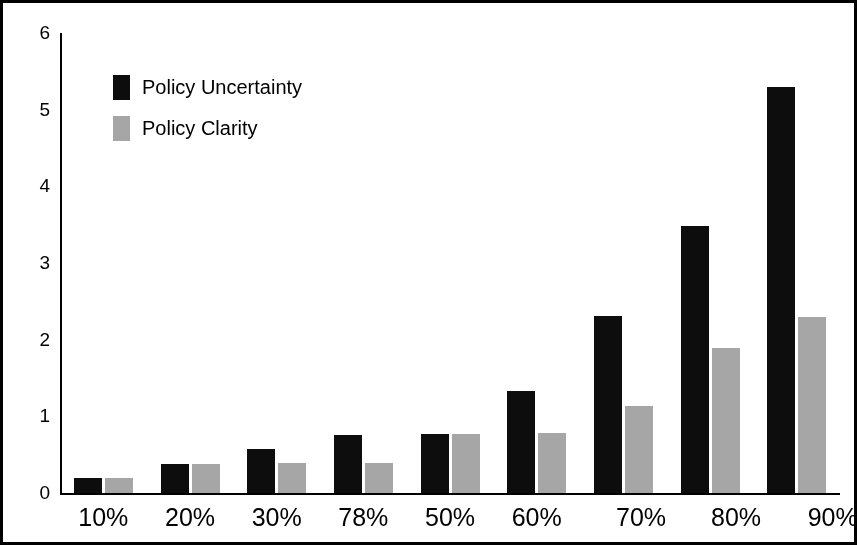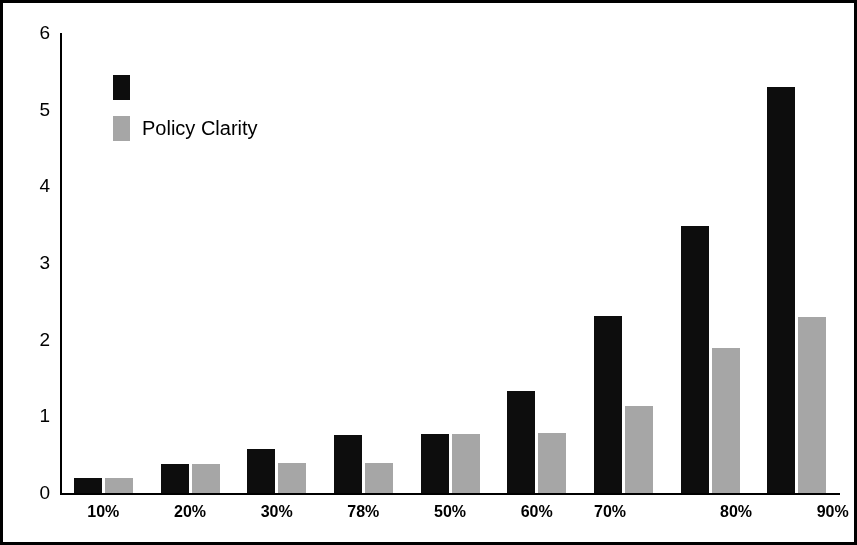--- a/index.html
+++ b/index.html
@@ -51,25 +51,24 @@
   .x-labels {
     position: absolute;
     left: 57px;
     top: 496px;
     width: 780px;
     height: 40px;
   }
   .x-tick-label {
     position: absolute;
     transform: translateX(-50%);
-    font-size: 16px;
+    font-size: 25px;
     color: #000000;
     white-space: nowrap;
     top: 4px;
-    font-weight: bold;
   }
   .bars-layer {
     position: absolute;
     left: 57px;
     top: 30px;
     width: 780px;
     height: 460px;
   }
   .bar {
     position: absolute;
@@ -143,28 +142,29 @@
       <div class="bar series-1" style="width: 28px; height: 175.567px; left: 738.167px; background: rgb(166, 166, 166);"></div>
     </div>
 
   <div class="x-labels">
       <div class="x-tick-label" style="left: 43.3333px;">10%</div>
       <div class="x-tick-label" style="left: 130px;">20%</div>
       <div class="x-tick-label" style="left: 216.667px;">30%</div>
       <div class="x-tick-label" style="left: 303.333px;">78%</div>
       <div class="x-tick-label" style="left: 390px; text-align: right;">50%</div>
       <div class="x-tick-label" style="left: 476.667px;">60%</div>
-      <div class="x-tick-label" style="left: 550px;">70%</div>
+      <div class="x-tick-label" style="left: 581px;">70%</div>
       <div class="x-tick-label" style="left: 676px;">80%</div>
       <div class="x-tick-label" style="left: 736.667px; margin-left: 36px;">90%</div>
     </div>
 
   <div class="legend">
       <div class="legend-item">
         <span class="legend-swatch series-0" style="background: rgb(13, 13, 13);"></span>
+        <span class="legend-label">Policy Uncertainty</span>
       </div>
       <div class="legend-item">
         <span class="legend-swatch series-1" style="background: rgb(166, 166, 166);"></span>
         <span class="legend-label">Policy Clarity</span>
       </div>
     </div>
 
 </div>
 
 </body></html>

